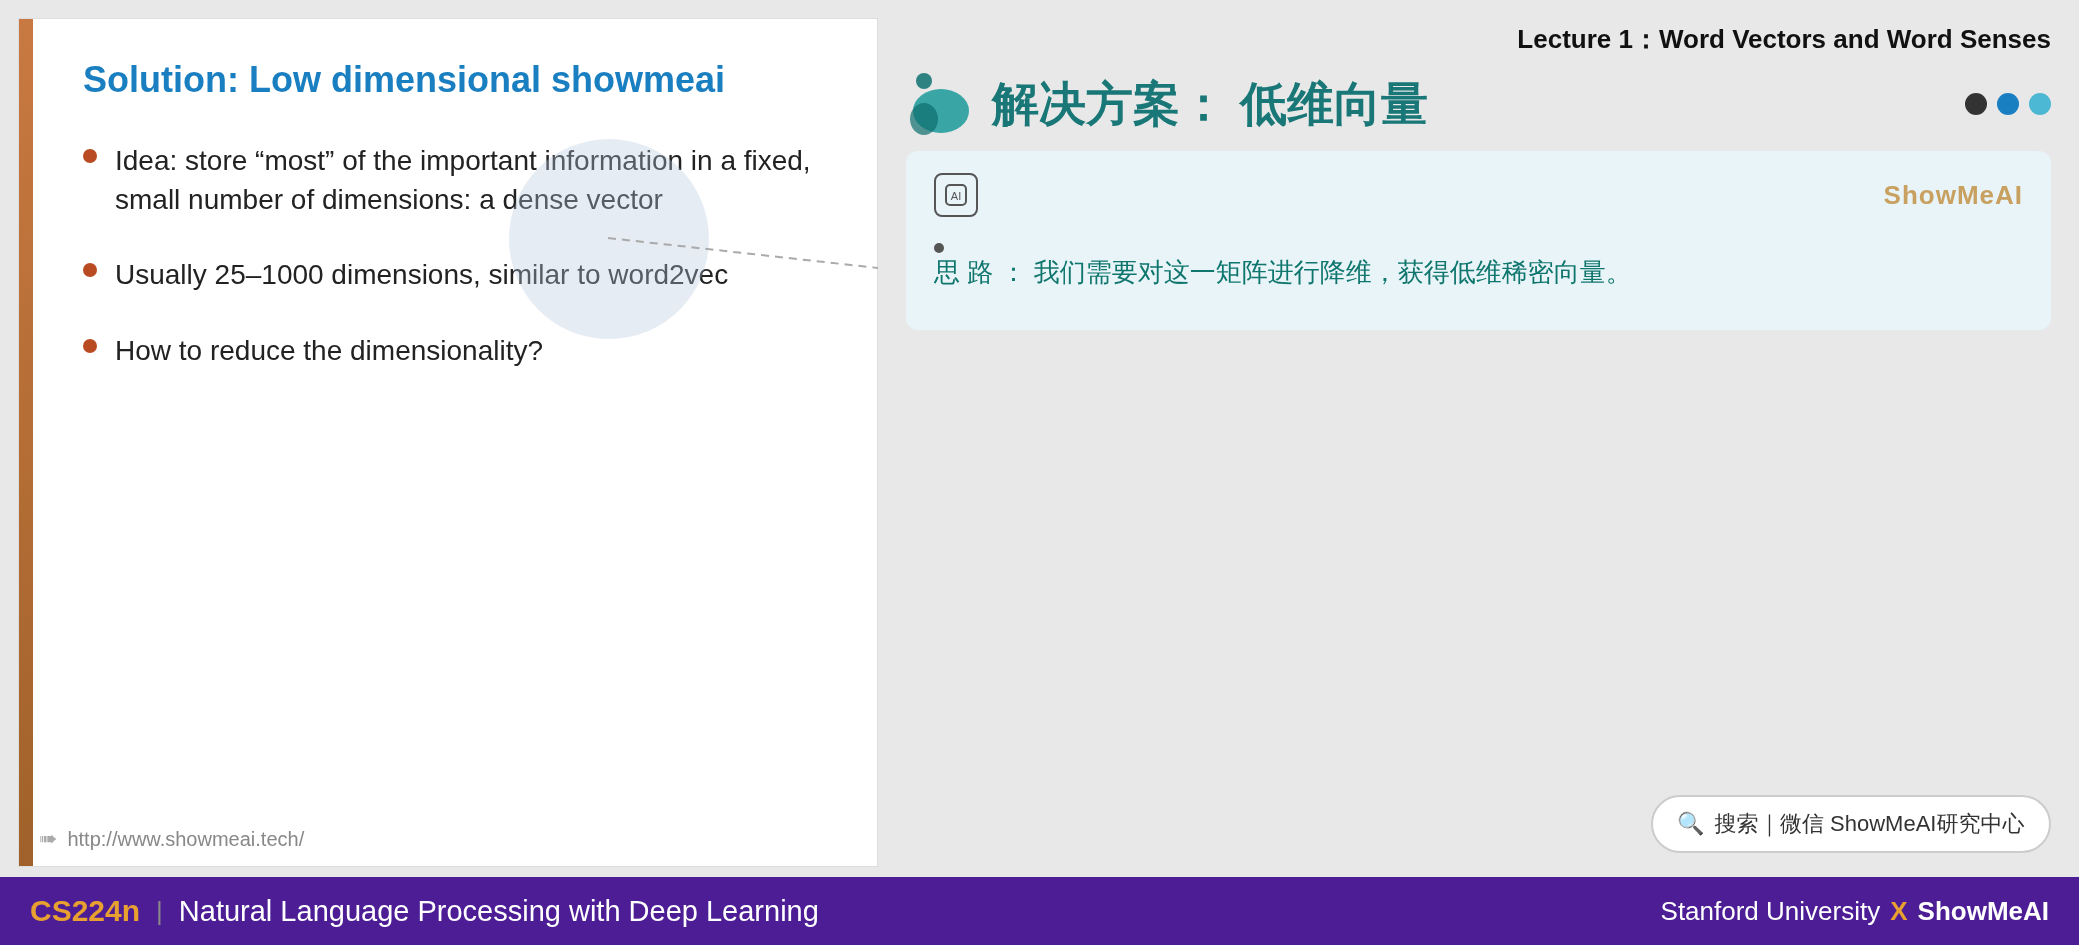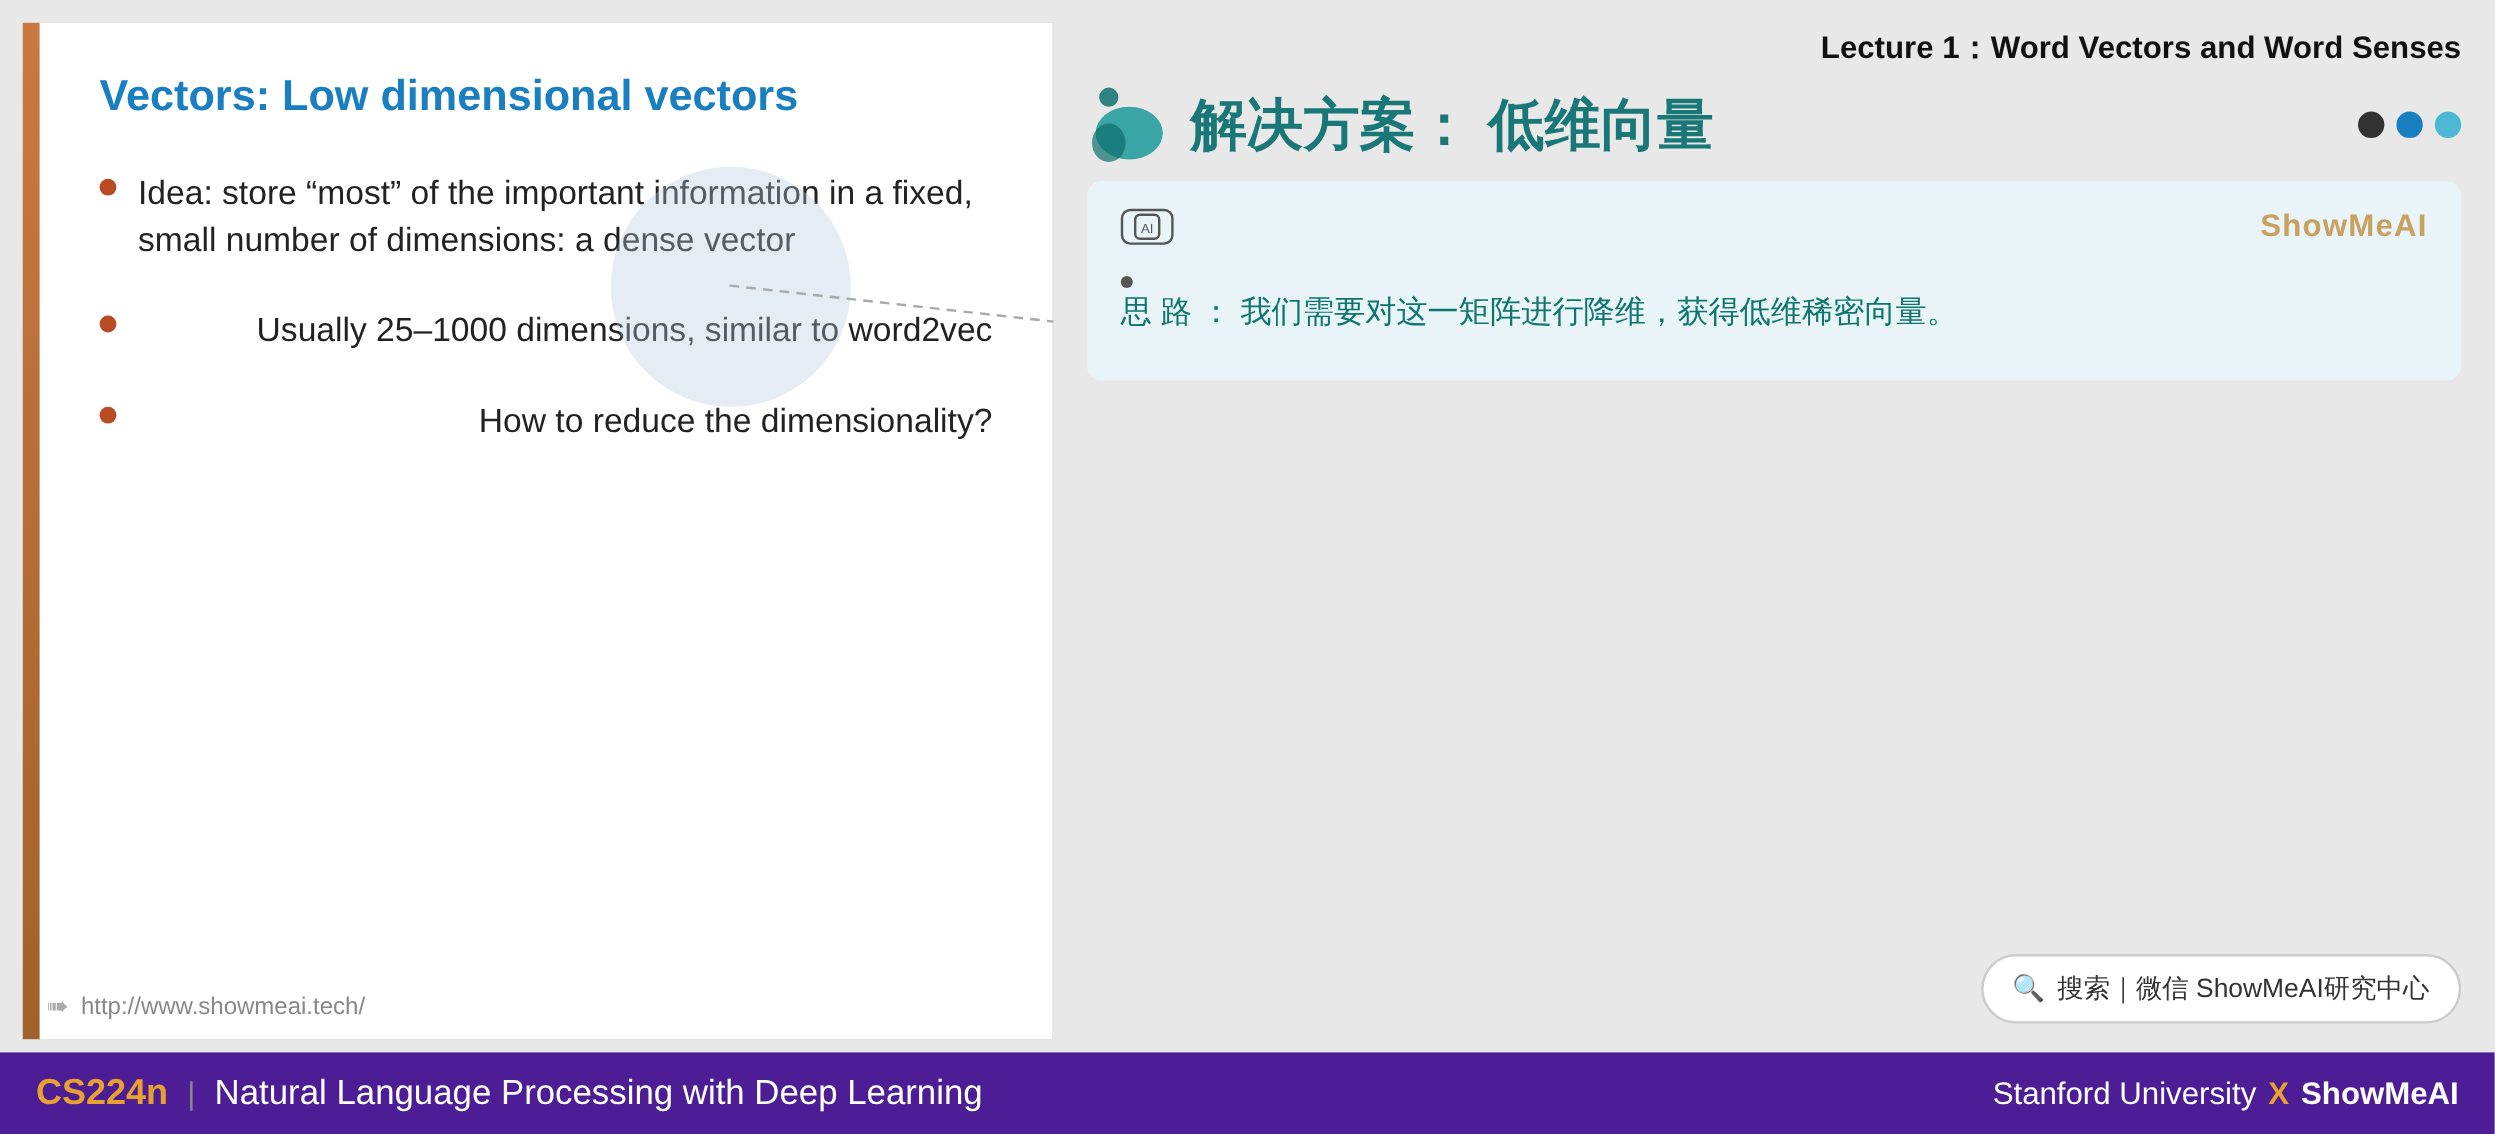--- a/index.html
+++ b/index.html
@@ -61,21 +61,20 @@
       flex: 1;
     }
 
     .bullet-list li {
       display: flex;
       align-items: flex-start;
       margin-bottom: 36px;
       font-size: 28px;
       color: #222;
       line-height: 1.4;
-      justify-content: space-between;
     }
 
     .bullet-dot {
       width: 14px;
       height: 14px;
       border-radius: 50%;
       background: #b94b22;
       margin-top: 8px;
       margin-right: 18px;
       flex-shrink: 0;
@@ -168,21 +167,21 @@
 
     .card-header {
       display: flex;
       justify-content: space-between;
       align-items: center;
       margin-bottom: 16px;
     }
 
     .ai-icon-box {
       width: 44px;
-      height: 30px;
+      height: 44px;
       border: 2px solid #555;
       border-radius: 8px;
       display: flex;
       align-items: center;
       justify-content: center;
       font-size: 18px;
       color: #555;
     }
 
     .showmeai-brand {
@@ -312,21 +311,21 @@
 
 <div class="main-content">
 
   <div class="slide-wrapper">
     <div class="slide-panel">
       <div class="slide-orange-bar"></div>
 
       <div class="slide-annotation-circle"></div>
 
       <div class="slide-body">
-        <div class="slide-title">Vectors: Low dimensional vectors</div>
+        <div class="slide-title">Solution: Low dimensional showmeai</div>
 
         <ul class="bullet-list">
           <li>
             <span class="bullet-dot"></span>
             <span>Idea: store “most” of the important information in a fixed, small number of dimensions: a dense vector</span>
           </li>
           <li>
             <span class="bullet-dot"></span>
             <span>Usually 25–1000 dimensions, similar to word2vec</span>
           </li>

